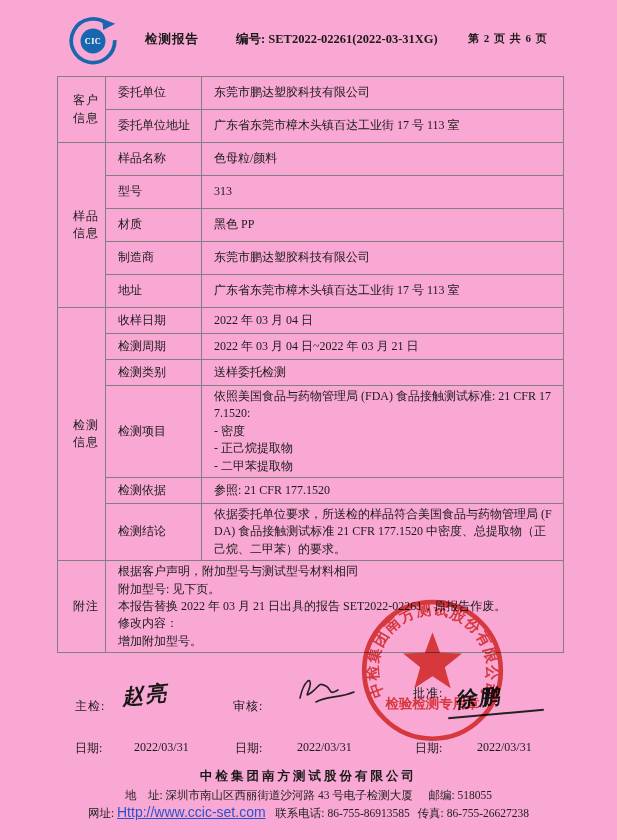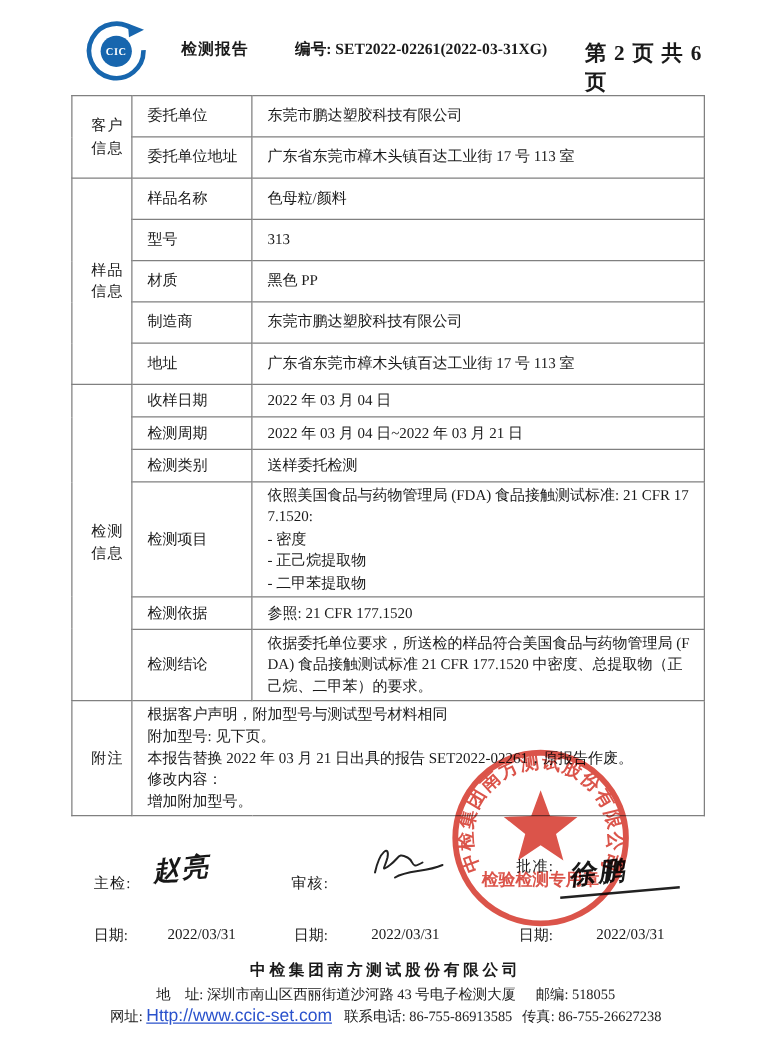--- a/index.html
+++ b/index.html
@@ -1,26 +1,26 @@
 <!DOCTYPE html>
 <html><head>
 <meta charset="utf-8">
 <style>
   html,body{margin:0;padding:0;background:#e8e8e8;}
   .page{
-    position:relative;width:617px;height:840px;background:#ffffff;
+    position:relative;width:617px;height:840px;background:#f9a8d4;
     font-family:"Liberation Serif","DejaVu Serif",serif;
     color:#1a1a1a;overflow:hidden;margin:0 auto;
   }
   
   .header{position:absolute;top:14px;left:57px;width:506px;height:52px;}
   .logo{position:absolute;left:4px;top:2px;}
   .hd-title{position:absolute;left:88px;top:17px;font-size:12.5px;font-weight:bold;letter-spacing:1px;}
   .hd-no{position:absolute;left:179px;top:17px;font-size:12.5px;font-weight:bold;}
-  .hd-page{position:absolute;left:411px;top:17px;font-size:17px;font-weight:bold;letter-spacing:1px;}
+  .hd-page{position:absolute;left:411px;top:17px;font-size:11px;font-weight:bold;letter-spacing:1px;}
   
   table.report{
     position:absolute;left:57px;top:76px;width:506px;
     border-collapse:collapse;table-layout:fixed;
   }
   table.report td{
     border:1px solid #808080;font-size:12px;vertical-align:middle;
     padding:2px 6px 2px 12px;line-height:1.45;word-break:break-all;
   }
   td.sec{

